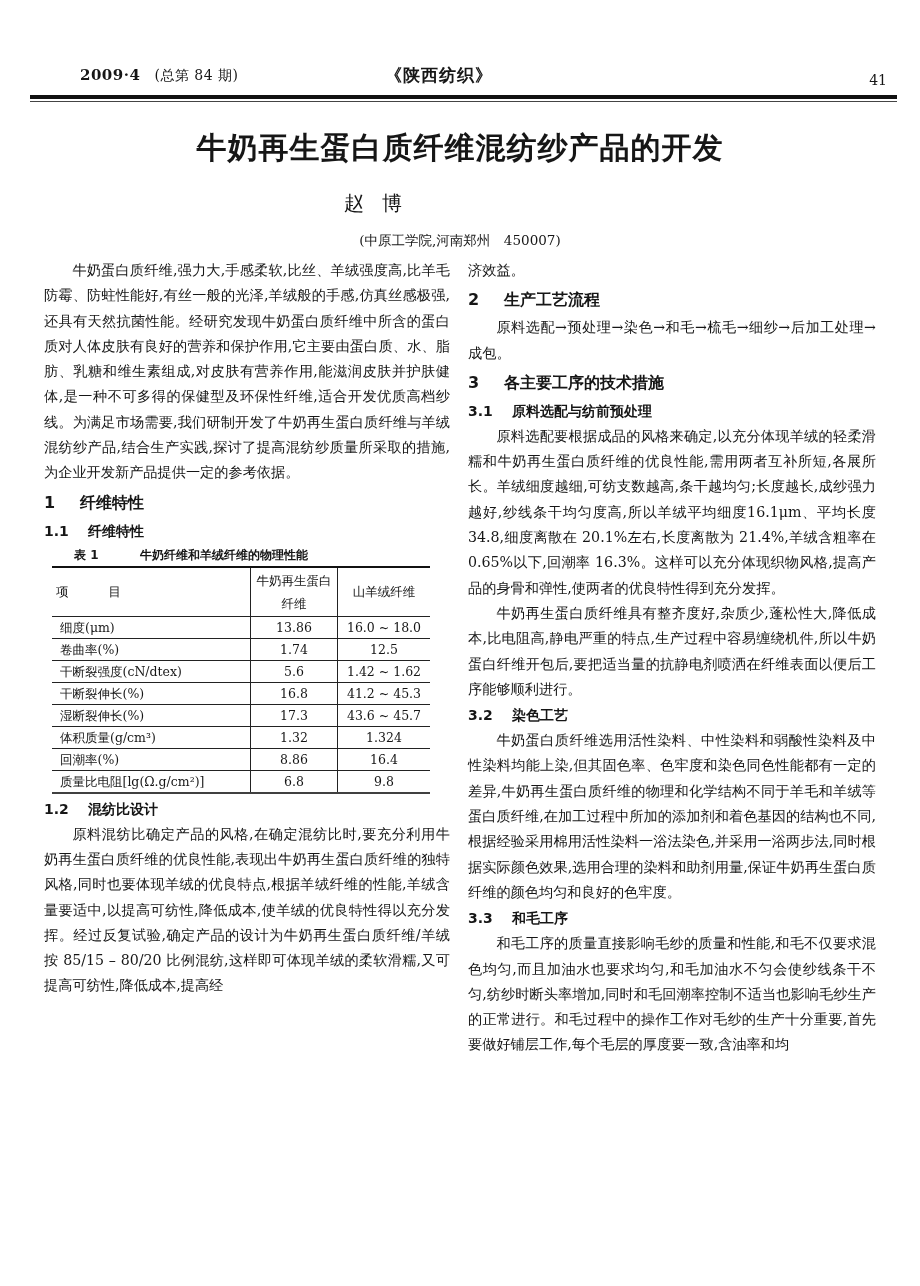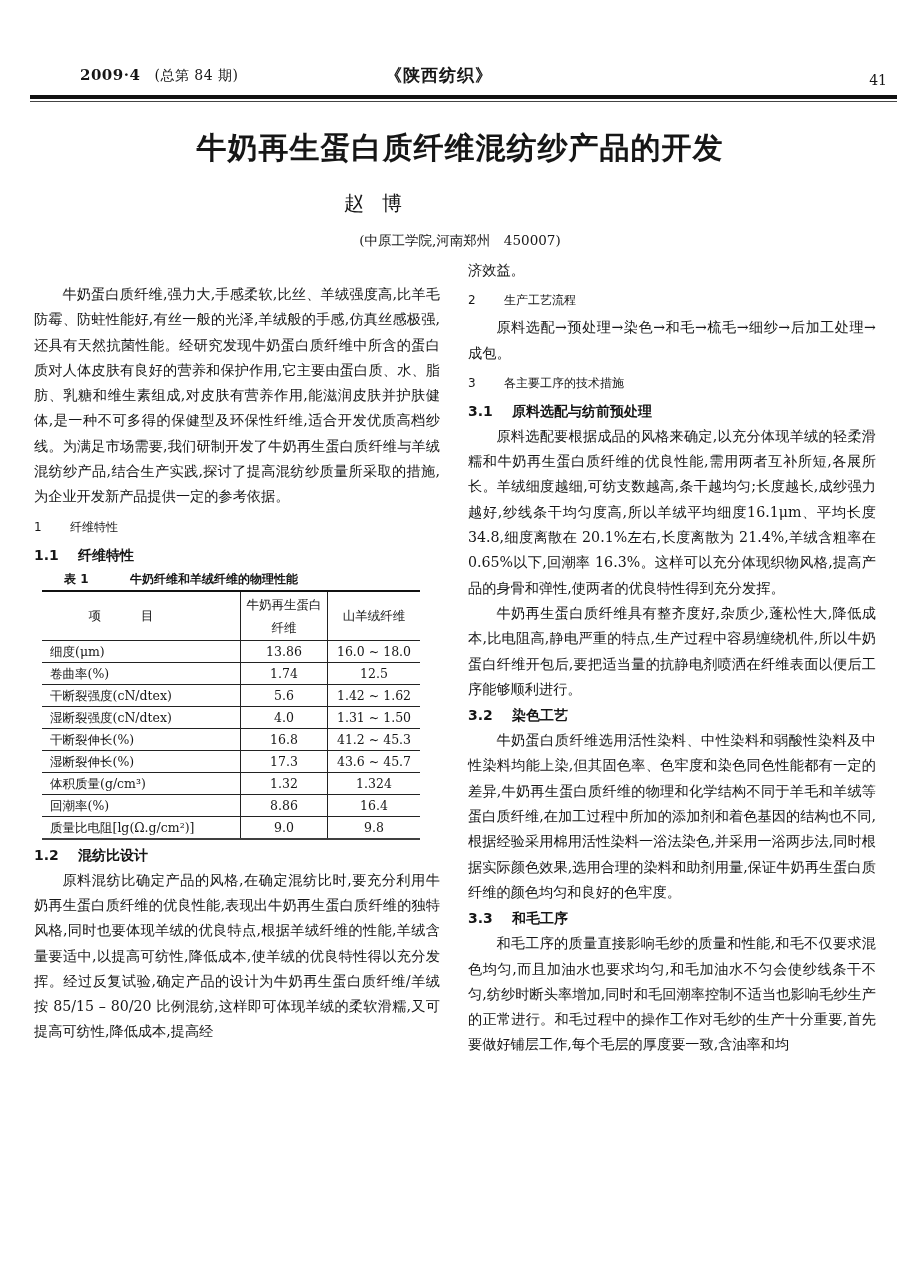--- a/index.html
+++ b/index.html
@@ -10,35 +10,35 @@
   .hdr-left .issue { font-weight: normal; margin-left: 14px; font-size: 14px; }
   .hdr-center { position: absolute; left: 355px; top: 4px; font-size: 17px; font-weight: bold; letter-spacing: 1px; }
   .hdr-page { position: absolute; right: 10px; top: 12px; font-size: 14px; }
   .rule-thick { position: absolute; left: 30px; top: 95px; width: 867px; height: 4px; background: #111; }
   .rule-thin { position: absolute; left: 30px; top: 101px; width: 867px; height: 1px; background: #444; }
   .title { position: absolute; left: 0; top: 128px; width: 920px; text-align: center;
            font-family: "DejaVu Sans", sans-serif; font-weight: bold; font-size: 30px; letter-spacing: 1px; }
   .author { position: absolute; left: 0; top: 190px; width: 764px; text-align: center; font-size: 20px; letter-spacing: 18px; }
   .affil { position: absolute; left: 0; top: 232px; width: 920px; text-align: center; font-size: 13.5px; }
   .col { position: absolute; top: 258px; width: 406px; font-size: 14.2px; line-height: 25.3px; text-align: justify; }
-  .col.left { left: 34px; margin-top: 24px; }
+  .col.left { left: 44px; }
   .col.right { left: 468px; width: 408px; }
   .col p { margin: 0; text-indent: 2em; }
   .col p.noindent { text-indent: 0; }
-  .h1 { font-family: "DejaVu Sans", sans-serif; font-weight: normal; font-size: 12px; margin: 2px 0 0 0; line-height: 30px; }
+  .h1 { font-family: "DejaVu Sans", sans-serif; font-weight: bold; font-size: 16px; margin: 2px 0 0 0; line-height: 30px; }
   .h2 { font-family: "DejaVu Sans", sans-serif; font-weight: bold; font-size: 14px; line-height: 26px; }
   .h1 .num, .h2 .num { display: inline-block; width: 36px; }
   .h2 .num { width: 44px; }
   .tcap { font-family: "DejaVu Sans", sans-serif; font-weight: bold; font-size: 12px; line-height: 22px; padding-left: 30px; }
   .tcap .num { display: inline-block; width: 66px; }
   table.t1 { border-collapse: collapse; width: 378px; margin-left: 8px; font-size: 12.5px; line-height: 19px; }
   table.t1 th, table.t1 td { border-bottom: 1px solid #222; padding: 1px 4px; }
   table.t1 thead tr { border-top: 2px solid #111; }
   table.t1 tbody tr:last-child td { border-bottom: 2px solid #404040; }
-  table.t1 th { font-weight: normal; text-align: center; }
+  table.t1 th { font-weight: normal; }
   table.t1 td.c, table.t1 th.c { border-left: 1px solid #222; text-align: center; }
   table.t1 td.item { text-align: left; padding-left: 8px; }
   table.t1 th.item { letter-spacing: 40px; }
 </style>
 </head>
 <body>
 
 <div class="header">
   <div class="hdr-left">
     <span>2009·4</span><span class="issue">(总第 84 期)</span>
@@ -76,25 +76,20 @@
           <td class="item">卷曲率(%)</td>
           <td class="c">1.74</td>
           <td class="c">12.5</td>
         </tr>
         <tr>
           <td class="item">干断裂强度(cN/dtex)</td>
           <td class="c">5.6</td>
           <td class="c">1.42 ~ 1.62</td>
         </tr>
         <tr>
-          <td class="item">湿断裂强度(cN/dtex)</td>
-          <td class="c">4.0</td>
-          <td class="c">1.31 ~ 1.50</td>
-        </tr>
-        <tr>
           <td class="item">干断裂伸长(%)</td>
           <td class="c">16.8</td>
           <td class="c">41.2 ~ 45.3</td>
         </tr>
         <tr>
           <td class="item">湿断裂伸长(%)</td>
           <td class="c">17.3</td>
           <td class="c">43.6 ~ 45.7</td>
         </tr>
         <tr>
@@ -102,21 +97,21 @@
           <td class="c">1.32</td>
           <td class="c">1.324</td>
         </tr>
         <tr>
           <td class="item">回潮率(%)</td>
           <td class="c">8.86</td>
           <td class="c">16.4</td>
         </tr>
         <tr>
           <td class="item">质量比电阻[lg(Ω.g/cm²)]</td>
-          <td class="c">9.0</td>
+          <td class="c">6.8</td>
           <td class="c">9.8</td>
         </tr>
       </tbody>
   </table>
   <div class="h2" style="margin-top:2px"><span class="num">1.2</span><span>混纺比设计</span></div>
   <p>原料混纺比确定产品的风格,在确定混纺比时,要充分利用牛奶再生蛋白质纤维的优良性能,表现出牛奶再生蛋白质纤维的独特风格,同时也要体现羊绒的优良特点,根据羊绒纤维的性能,羊绒含量要适中,以提高可纺性,降低成本,使羊绒的优良特性得以充分发挥。经过反复试验,确定产品的设计为牛奶再生蛋白质纤维/羊绒按 85/15 – 80/20 比例混纺,这样即可体现羊绒的柔软滑糯,又可提高可纺性,降低成本,提高经</p>
 </div>
 
 <div class="col right">
   <p class="noindent">济效益。</p>

